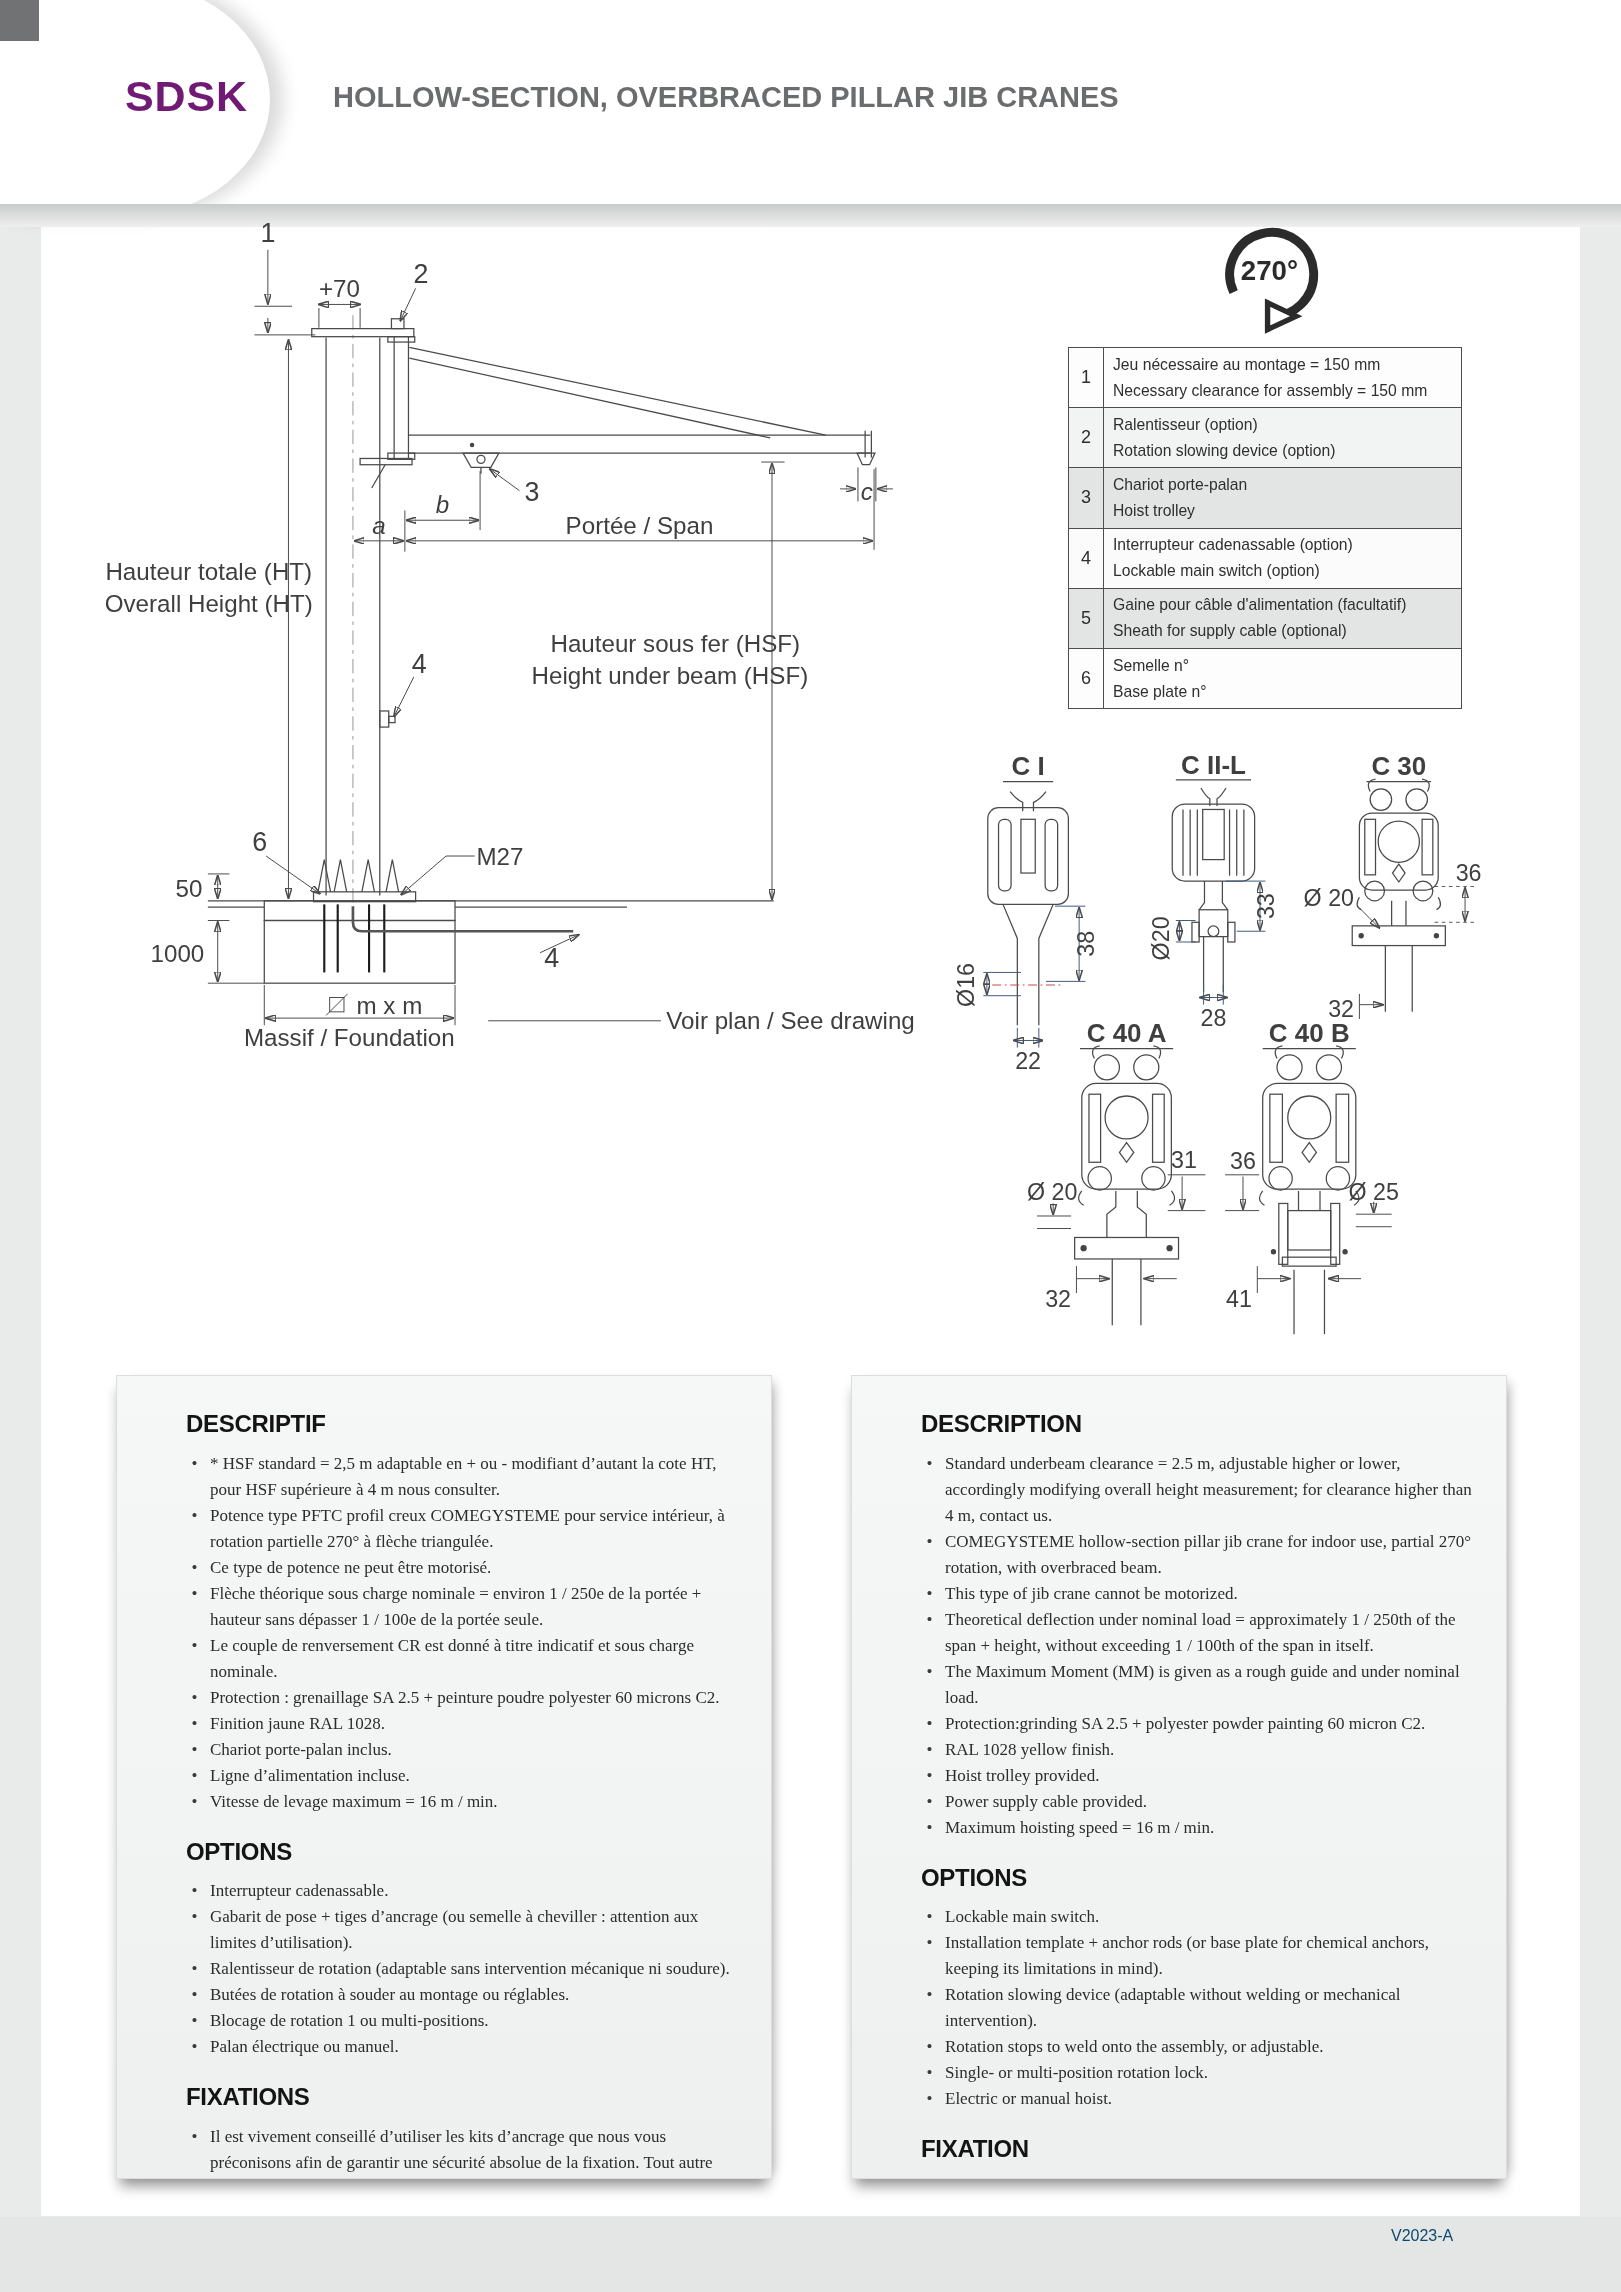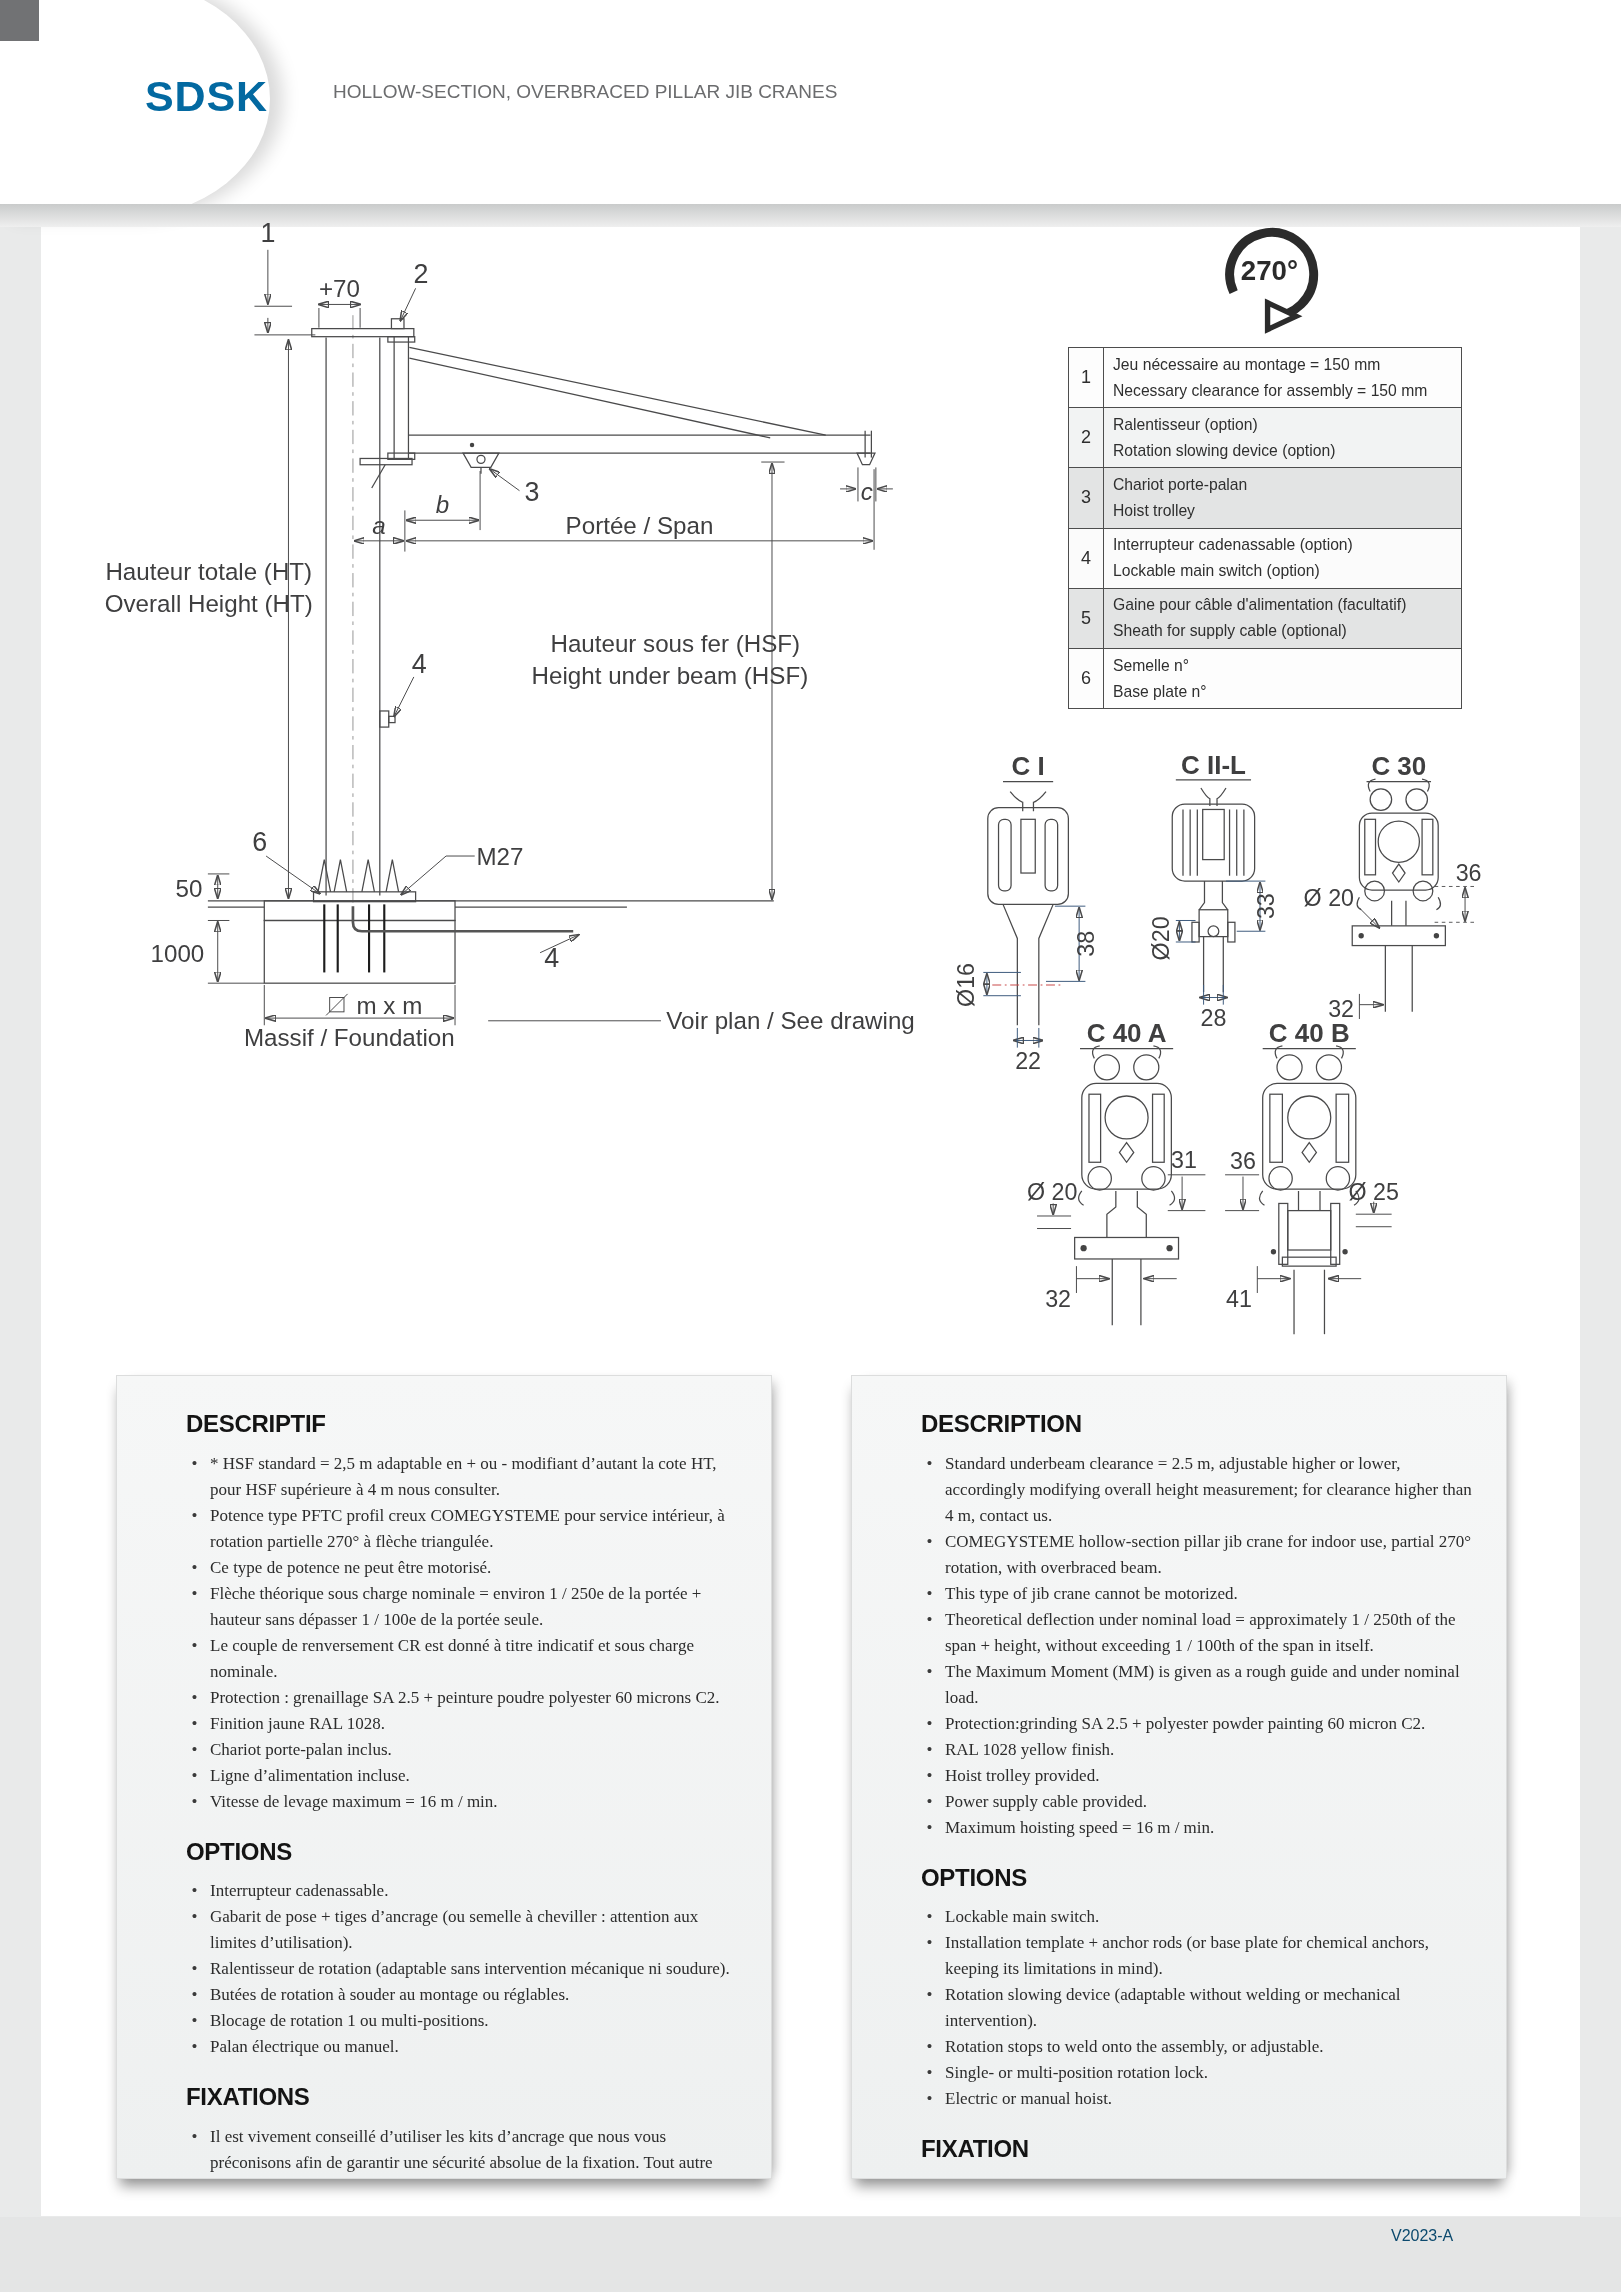--- a/index.html
+++ b/index.html
@@ -2,23 +2,23 @@
 <html style="font-size:14.3px"><head>
 <meta charset="utf-8">
 <style>
   html,body{margin:0;padding:0;}
   body{width:1621px;height:2293px;position:relative;background:#e9eaea;
        font-family:"Liberation Sans",sans-serif;color:#333;}
   .header{position:absolute;left:0;top:0;width:1621px;height:204px;background:#fff;overflow:visible;}
   .capsule{position:absolute;left:0;top:-19.7px;width:270px;height:238px;background:#fff;
            border-radius:0 55% 55% 0/0 50% 50% 0;box-shadow:12.5px 0 18px rgba(0,0,0,.15);}
   .corner-square{position:absolute;left:0;top:0;width:39px;height:41px;background:#717274;z-index:5;}
-  .sdsk{position:absolute;left:125px;top:72px;width:143px;text-align:right;font-size:43px;
-        font-weight:bold;color:#0369a1;letter-spacing:0.9px;z-index:3;}
-  .doc-title{position:absolute;left:333px;top:81px;font-size:19px;font-weight:normal;color:#6b6c6e;z-index:3;}
+  .sdsk{position:absolute;left:125px;top:72px;width:143px;text-align:left;font-size:43px;
+        font-weight:bold;color:#701a75;letter-spacing:0.9px;z-index:3;}
+  .doc-title{position:absolute;left:333px;top:81px;font-size:29px;font-weight:bold;color:#6b6c6e;z-index:3;}
   .header-shadow{position:absolute;left:0;top:204px;width:1621px;height:23px;
                  background:linear-gradient(#c9cbcb,#efefef);}
   .sheet{position:absolute;left:41px;top:227px;width:1539px;height:1989px;background:#fff;}
   .footer-band{position:absolute;left:0;top:2217px;width:1621px;height:76px;background:#e4e5e5;}
   .version{position:absolute;left:1391px;top:2227px;font-size:16px;color:#0c4a6e;}
 
   
   .legend{position:absolute;left:1068px;top:347px;width:394px;border-collapse:collapse;
           border:1.8px solid #4d4d4d;background:#fff;z-index:4;}
   .legend td{border:1.3px solid #4d4d4d;vertical-align:middle;}

